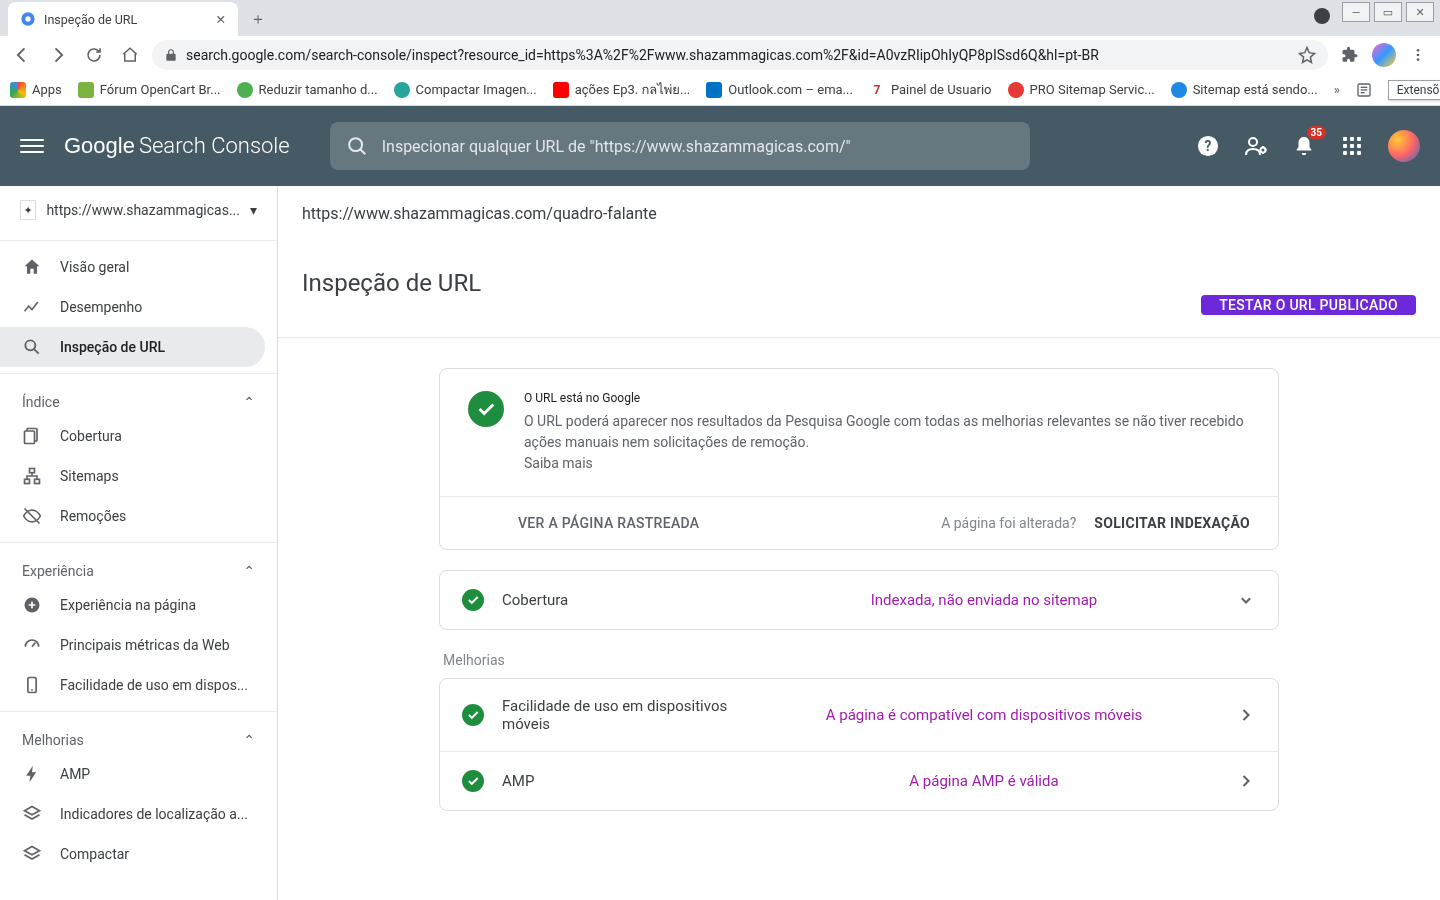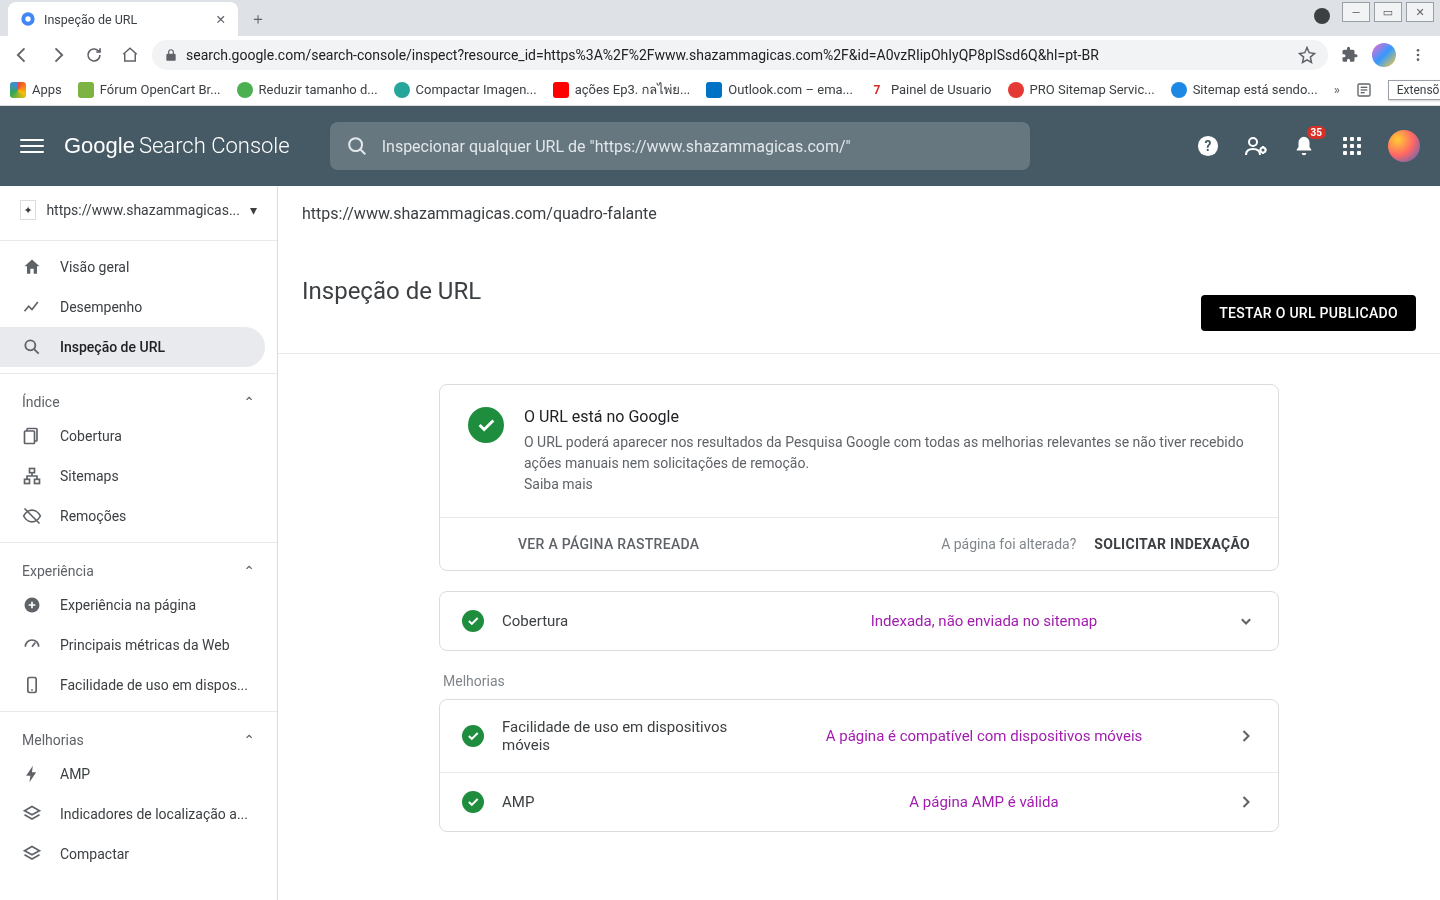--- a/index.html
+++ b/index.html
@@ -57,29 +57,29 @@
   .sb-item.active { background: #e8eaed; border-radius: 0 20px 20px 0; margin-right: 12px; color: #202124; font-weight: 500; }
   .sb-ico { width: 20px; height: 20px; display: flex; align-items: center; justify-content: center; color: #5f6368; flex-shrink: 0; }
   .sb-section { padding: 14px 22px 6px; font-size: 14px; color: #5f6368; display: flex; align-items: center; gap: 40px; }
   .sb-section .chev { margin-left: auto; }
   .sb-hr { height: 1px; background: #e8eaed; margin: 6px 0; }
 
   
   .inspected-url { padding: 18px 24px; font-size: 16px; color: #3c4043; }
   .page-title-row { display: flex; align-items: center; padding: 10px 24px 22px; border-bottom: 1px solid #e8eaed; }
   .page-title { font-size: 24px; color: #3ic4043; color:#3c4043; font-weight: 400; }
-  .test-btn { margin-left: auto; background: #000000; color: #fff; font-size: 14px; font-weight: 500; padding: 10px 18px; border-radius: 4px; cursor: pointer; letter-spacing: .3px; margin-top: 44px; }
+  .test-btn { margin-left: auto; background: #6d28d9; color: #fff; font-size: 14px; font-weight: 500; padding: 2px 18px; border-radius: 4px; cursor: pointer; letter-spacing: .3px; margin-top: 44px; }
 
   .cards { max-width: 880px; margin: 30px auto 40px; padding: 0 20px; }
   .card { border: 1px solid #dadce0; border-radius: 8px; background: #fff; margin-bottom: 20px; }
   .card-pad { padding: 22px 28px; }
   .status-row { display: flex; gap: 20px; }
   .check-badge { width: 36px; height: 36px; border-radius: 50%; background: #1e8e3e; display: flex; align-items: center; justify-content: center; flex-shrink: 0; }
   .check-sm { width: 22px; height: 22px; border-radius: 50%; background: #1e8e3e; display: flex; align-items: center; justify-content: center; flex-shrink: 0; }
-  .status-title { font-size: 16px; color: #202124; margin-bottom: 6px; }
+  .status-title { font-size: 12px; color: #202124; margin-bottom: 6px; }
   .status-desc { font-size: 14px; color: #5f6368; line-height: 1.5; }
   .link { color: #5f6368; cursor: pointer; }
   .card-actions { border-top: 1px solid #e8eaed; padding: 18px 28px 18px 78px; display: flex; align-items: center; font-size: 14px; text-align: right; }
   .act-link { color: #5f6368; font-weight: 500; letter-spacing: .3px; cursor: pointer; }
   .act-right { margin-left: auto; display: flex; align-items: center; gap: 18px; }
   .muted { color: #80868b; }
   .act-strong { color: #3c4043; font-weight: 700; letter-spacing: .3px; cursor: pointer; }
 
   .row-card { display: flex; align-items: center; padding: 18px 22px; gap: 18px; cursor: pointer; }
   .row-card + .row-card { border-top: 1px solid #e8eaed; }

